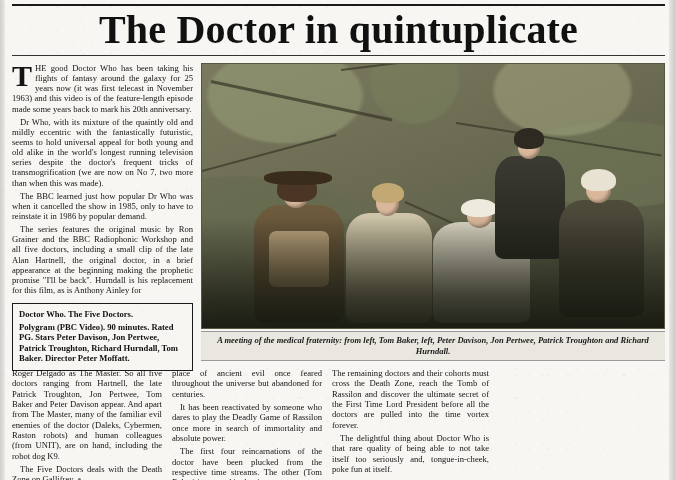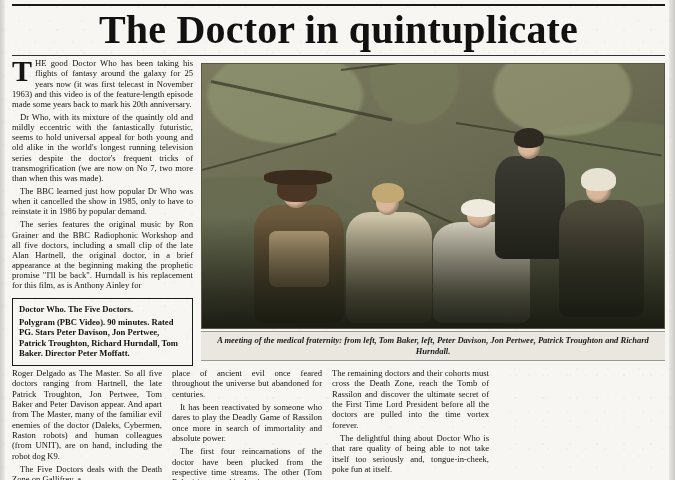--- a/index.html
+++ b/index.html
@@ -52,21 +52,20 @@
   .rule-under {
     height: 1px;
     background: #333;
     margin: 0 0 7px 0;
   }
 
   .top-area {
     display: flex;
     gap: 8px;
     height: 298px;
-    align-items: center;
   }
   .col-left {
     width: 181px;
     flex: 0 0 181px;
   }
   .photo-wrap {
     flex: 1 1 auto;
     position: relative;
   }
   .photo {

